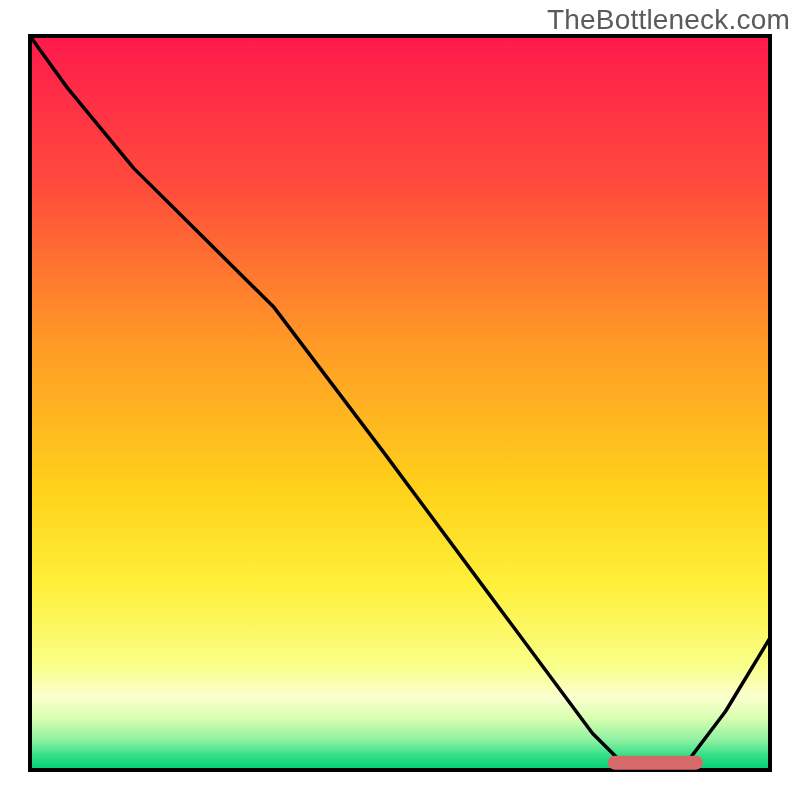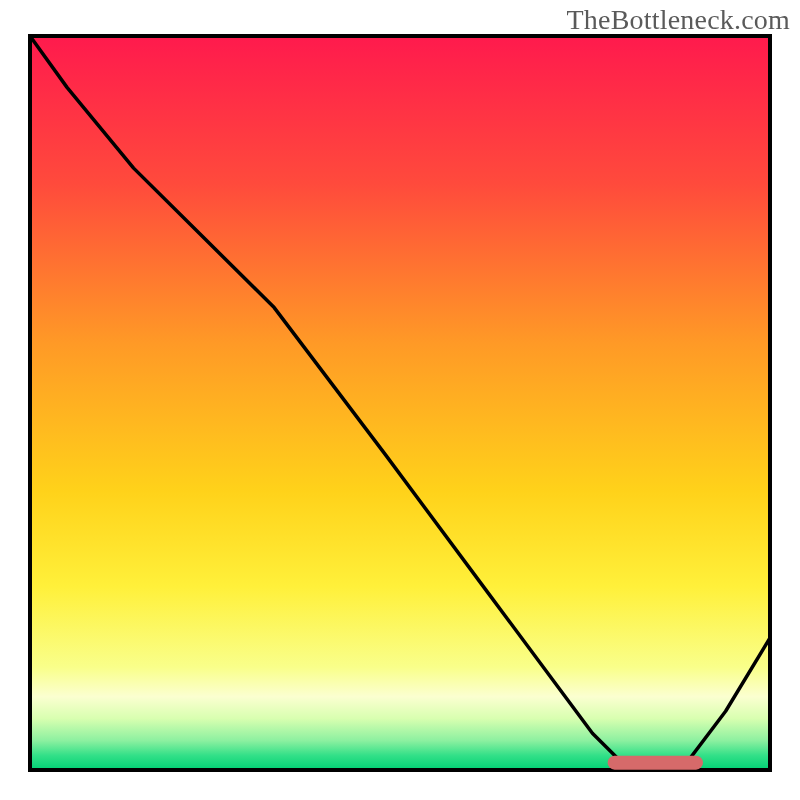--- a/index.html
+++ b/index.html
@@ -8,21 +8,20 @@
     width: 800px;
     height: 800px;
     overflow: hidden;
     background: #ffffff;
     font-family: Arial, Helvetica, sans-serif;
   }
   .frame {
     position: relative;
     width: 800px;
     height: 800px;
-    font-family: Liberation Serif, serif;
   }
   .watermark {
     position: absolute;
     top: 4px;
     right: 10px;
     color: #5a5a5a;
     font-size: 28px;
     font-weight: 400;
     letter-spacing: 0.2px;
   }

